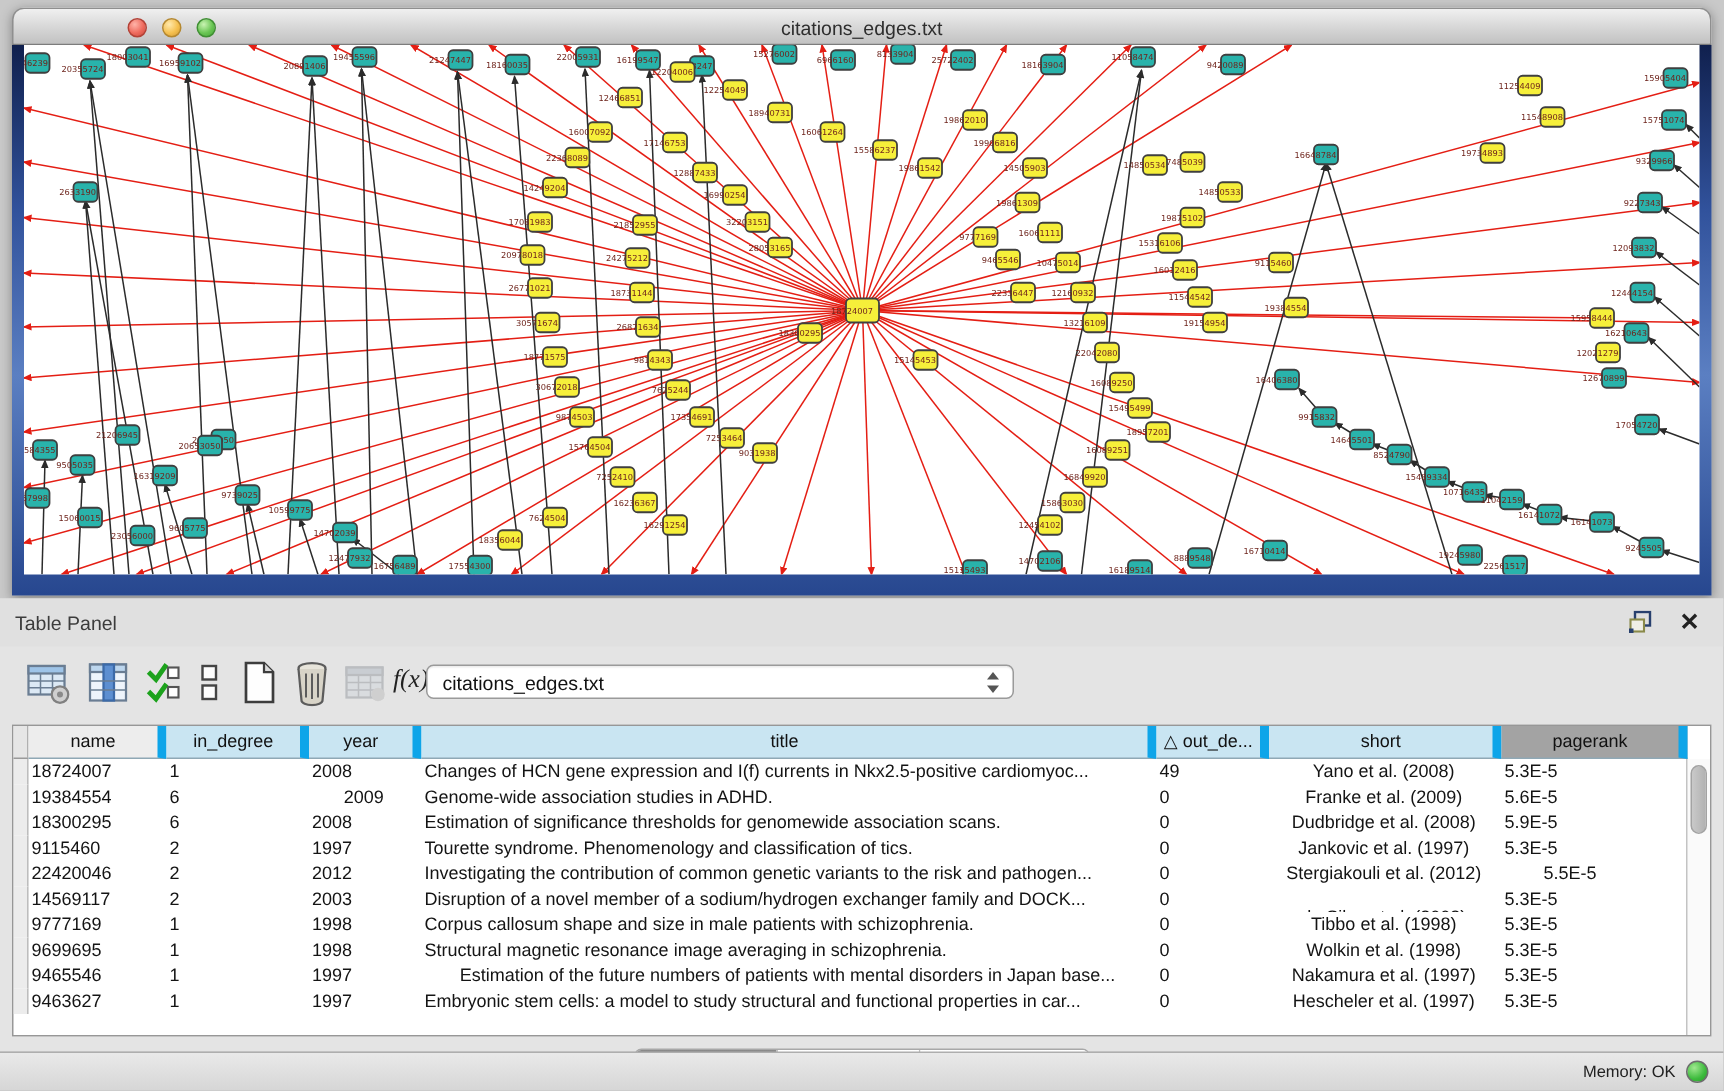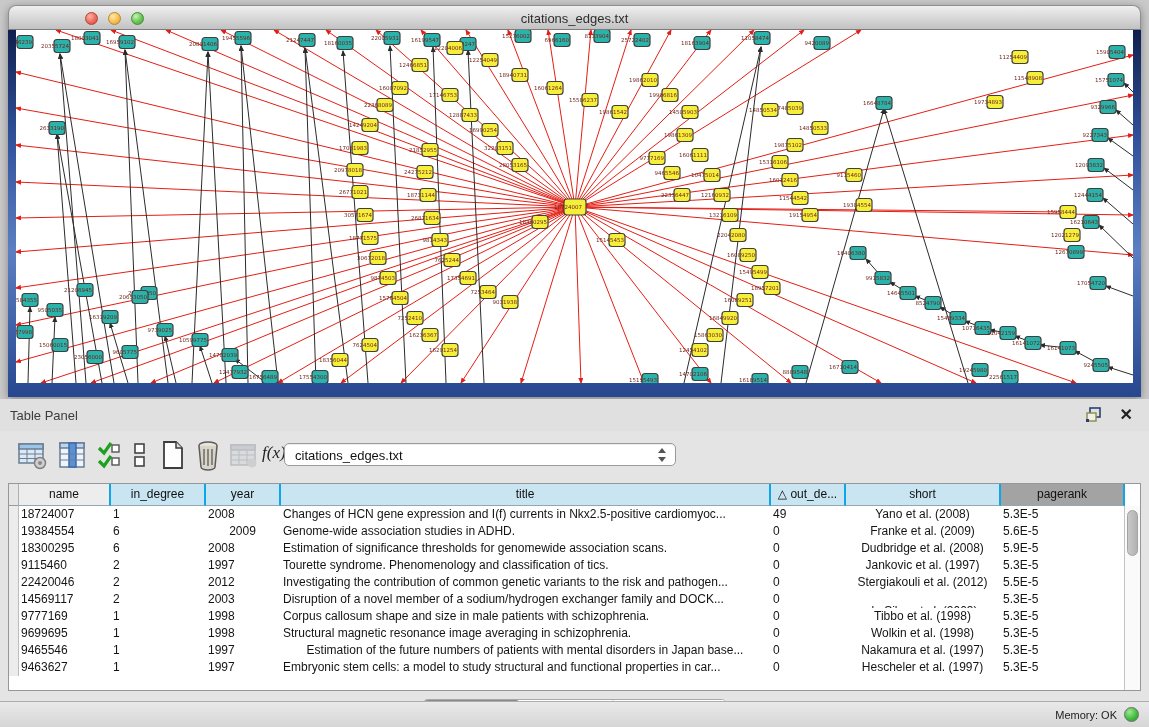--- a/index.html
+++ b/index.html
@@ -37,21 +37,21 @@
   .fx-label { font-size:17px; font-style:italic; font-family:"Liberation Serif", serif; color:#222; }
   .combo { position:absolute; left:276px; top:6px; width:392px; height:23px; background:#fff;
     border:1px solid #9a9a9a; border-radius:5px; box-shadow:inset 0 1px 1px rgba(0,0,0,.08); }
   .combo-text { position:absolute; left:10px; top:4px; font-size:13px; color:#111; }
   .combo-stepper { position:absolute; right:8px; top:3px; width:10px; height:16px; }
 
   .table-wrap { position:absolute; left:8px; top:84px; width:1133px; height:208px;
     background:#fff; border:1px solid #979797; }
   .tbl-header { display:grid; height:22px; }
   .th-cell { font-size:12px; color:#111; text-align:center; line-height:21px;
-    border-right:2px solid #0ea5e9; border-bottom:1px solid #8fa8b5; overflow:hidden; white-space:nowrap; }
+    border-right:6px solid #0ea5e9; border-bottom:1px solid #8fa8b5; overflow:hidden; white-space:nowrap; }
   .th-gutter { background:#e6e6e6; border-right:1px solid #b0b0b0; border-bottom:1px solid #9a9a9a; }
   .tbl-body { position:absolute; left:0; top:22px; right:16px; bottom:0; overflow:hidden; }
   .tbl-row { display:grid; height:17px; }
   .td-cell { font-size:12px; color:#141414; line-height:16px; padding:0 4px 0 2px;
     white-space:nowrap; overflow:hidden; }
   .td-gutter { background:#ececec; border-right:1px solid #bdbdbd; }
   .vscroll { position:absolute; right:0; top:22px; bottom:0; width:16px; background:#fafafa;
     border-left:1px solid #c3c3c3; }
   .vthumb { position:absolute; left:2px; top:4px; width:11px; height:46px; border-radius:6px;
     background:linear-gradient(90deg,#c9c9c9,#b2b2b2); border:1px solid #a3a3a3; }
@@ -595,21 +595,21 @@
           <div class="td-cell" style="text-align: left;">5.3E-5</div>
         </div>
         <div class="tbl-row" style="grid-template-columns: 10px 92px 95px 75px 490px 75px 155px 124px;">
           <div class="td-cell td-gutter"></div>
           <div class="td-cell" style="text-align: left;">22420046</div>
           <div class="td-cell" style="text-align: left;">2</div>
           <div class="td-cell" style="text-align: left;">2012</div>
           <div class="td-cell" style="text-align: left;">Investigating the contribution of common genetic variants to the risk and pathogen...</div>
           <div class="td-cell" style="text-align: left;">0</div>
           <div class="td-cell" style="text-align: center;">Stergiakouli et al. (2012)</div>
-          <div class="td-cell" style="text-align: left;">5.5E-5</div>
+          <div class="td-cell" style="text-align: left; margin-left: 26px;">5.5E-5</div>
         </div>
         <div class="tbl-row" style="grid-template-columns: 10px 92px 95px 75px 490px 75px 155px 124px;">
           <div class="td-cell td-gutter"></div>
           <div class="td-cell" style="text-align: left;">14569117</div>
           <div class="td-cell" style="text-align: left;">2</div>
           <div class="td-cell" style="text-align: left;">2003</div>
           <div class="td-cell" style="text-align: left;">Disruption of a novel member of a sodium/hydrogen exchanger family and DOCK...</div>
           <div class="td-cell" style="text-align: left;">0</div>
           <div class="td-cell" style="text-align: center; margin-top: 12px;">de Silva et al. (2003)</div>
           <div class="td-cell" style="text-align: left;">5.3E-5</div>

